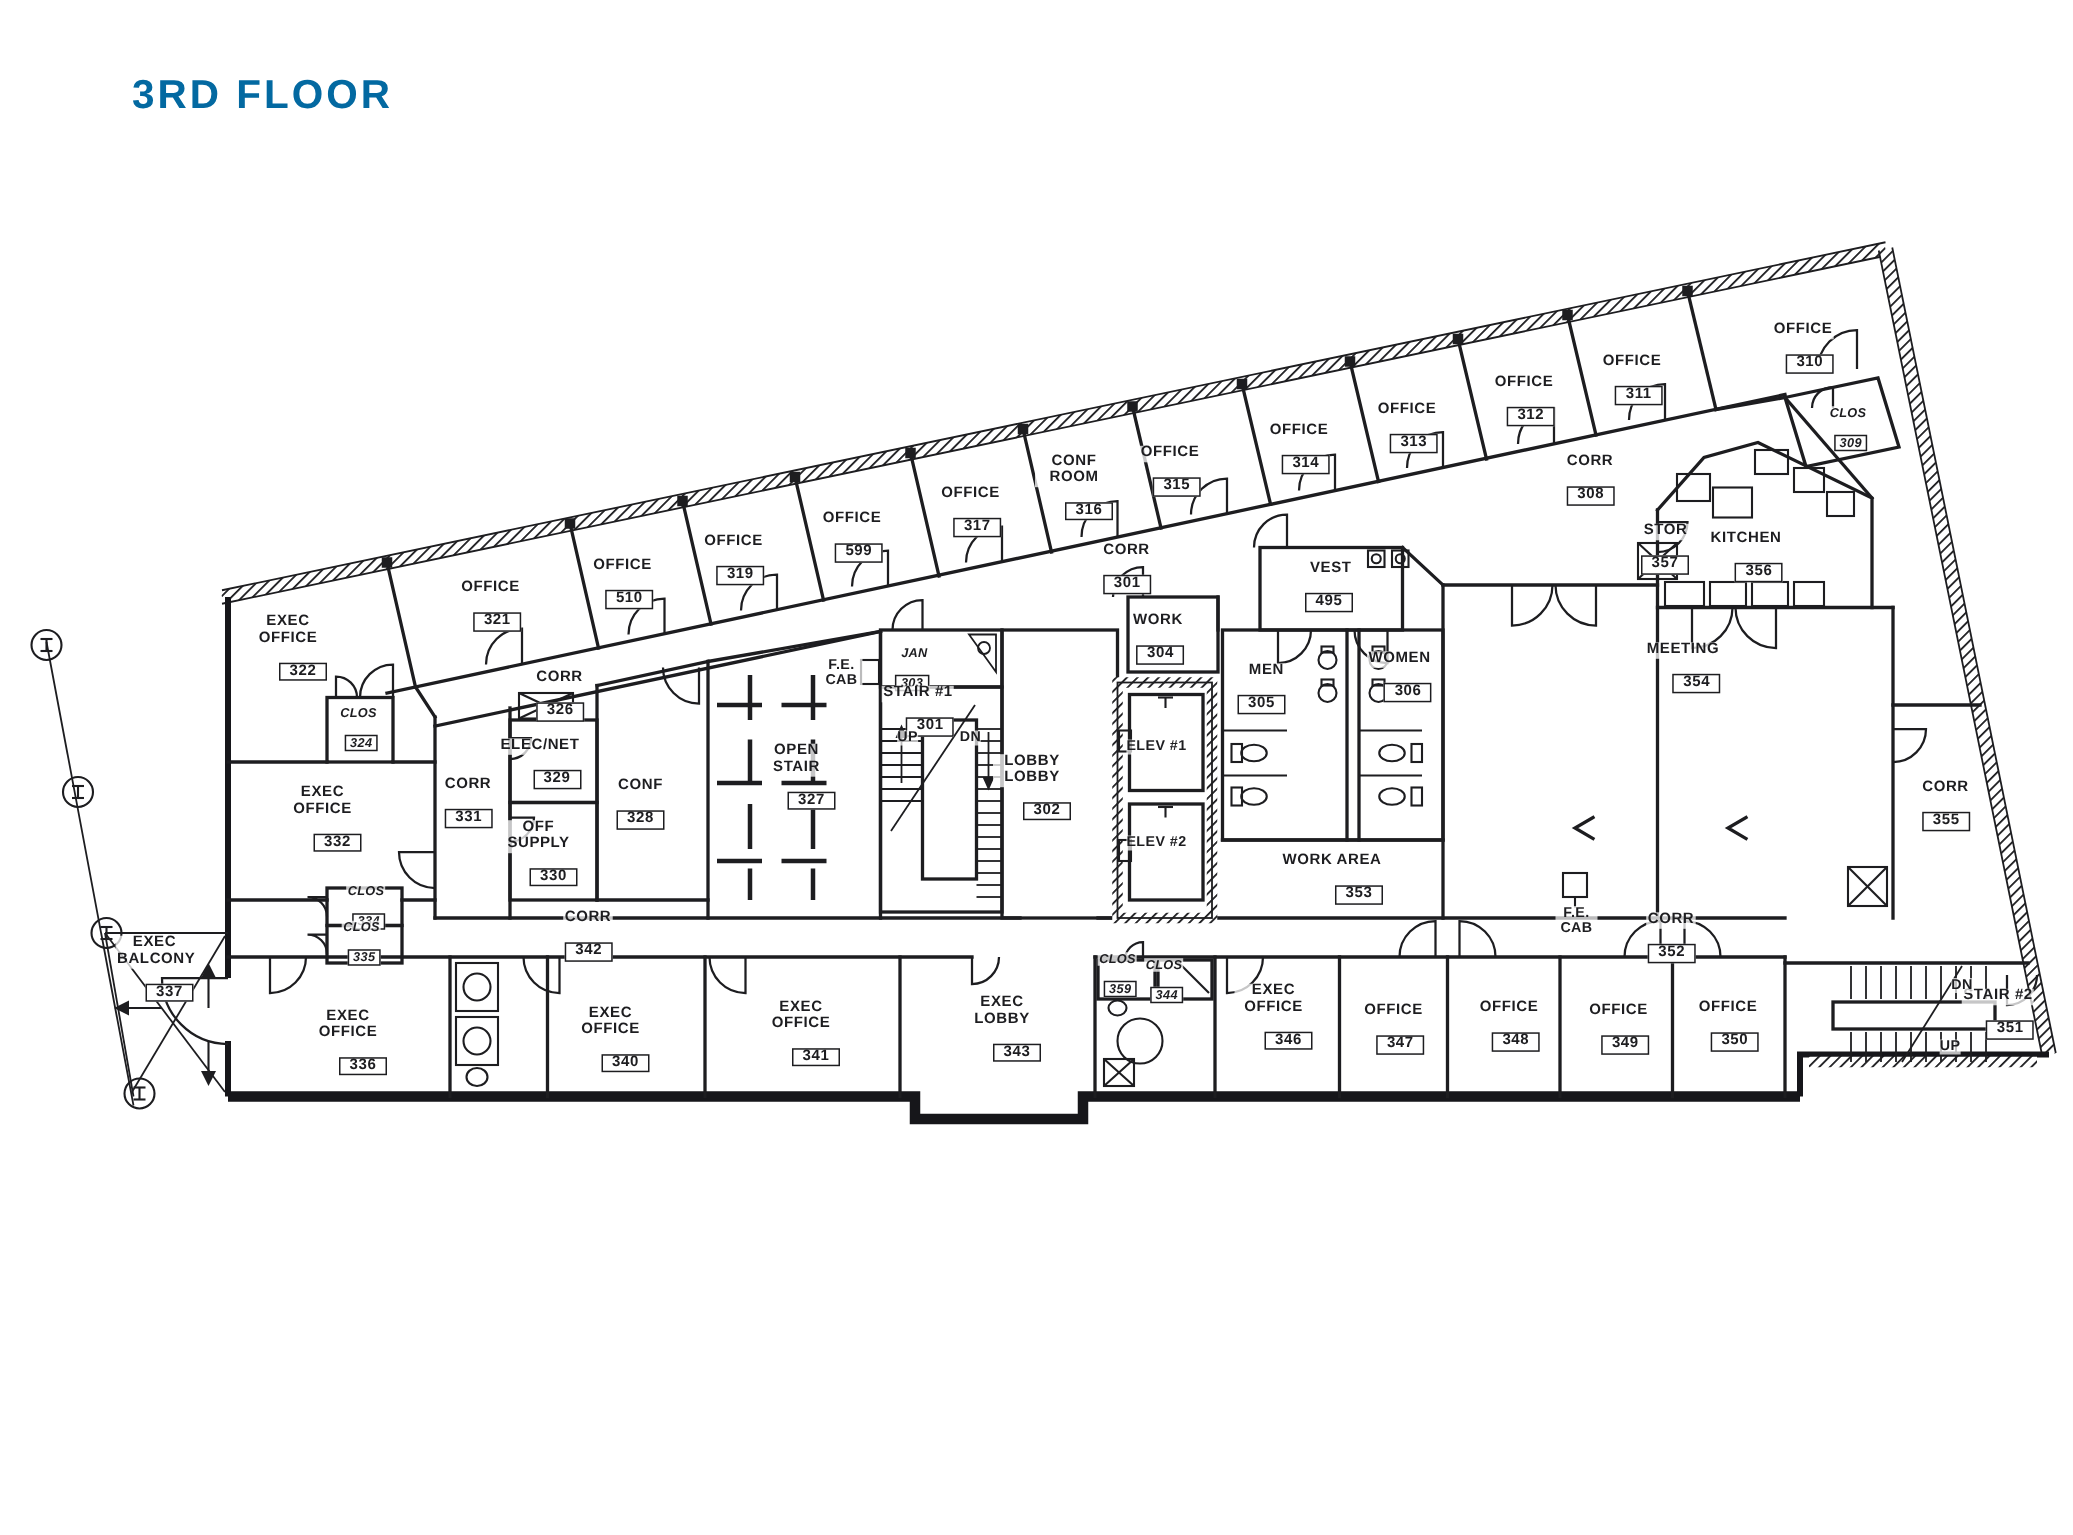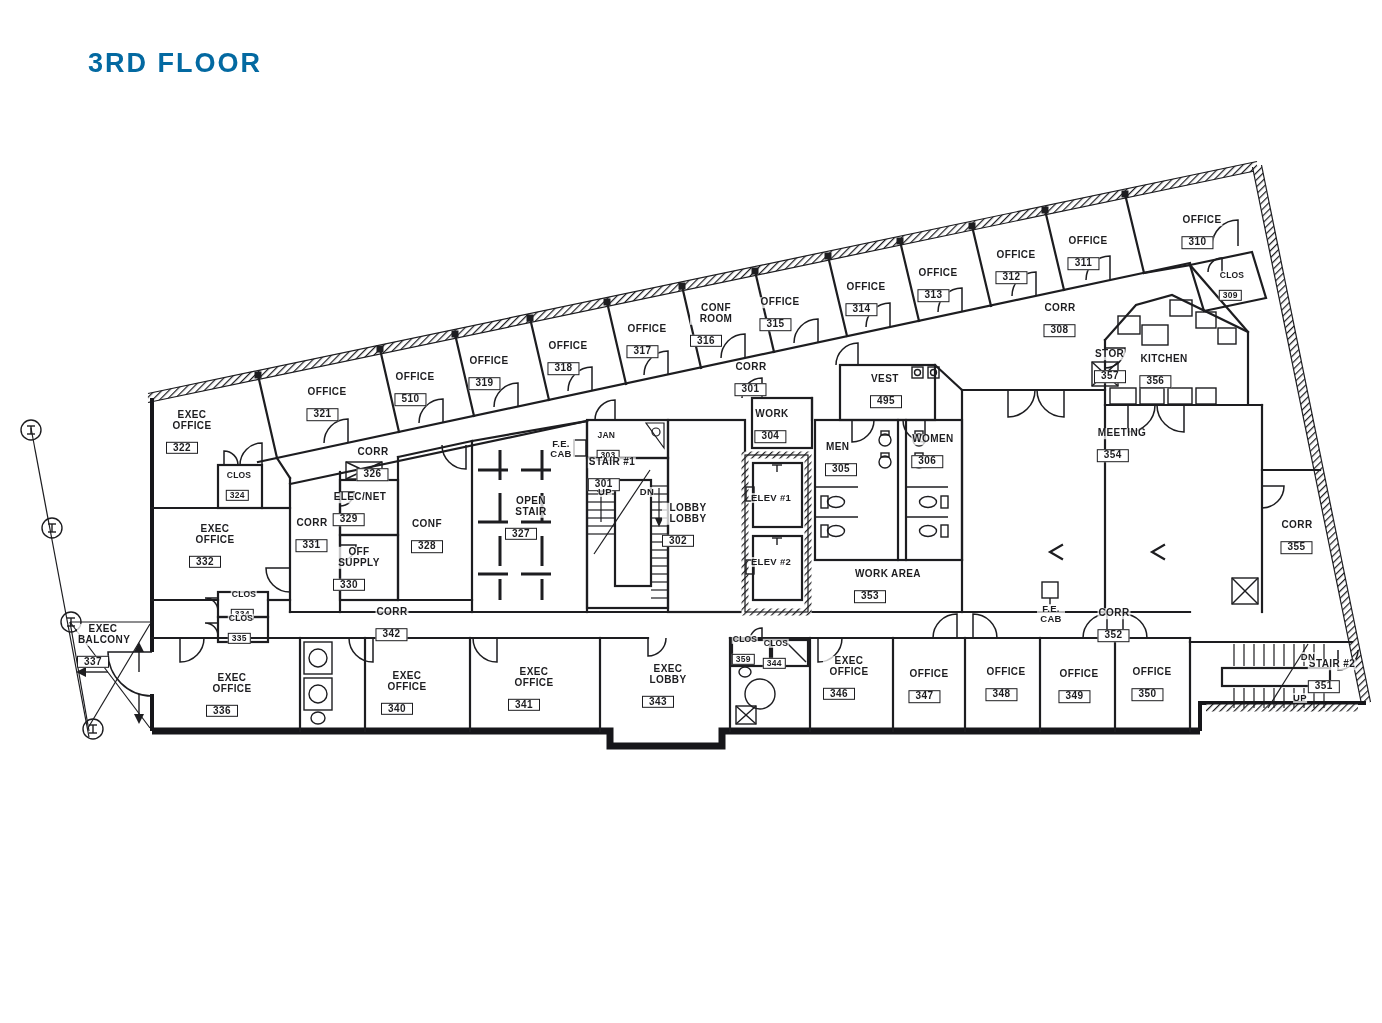--- a/index.html
+++ b/index.html
@@ -12,26 +12,26 @@
   .thin{stroke:#1d1d20;fill:none;stroke-width:1.2;}
   .thk{stroke:#16161a;fill:none;stroke-width:7;}
   .mid{stroke:#16161a;fill:none;stroke-width:4;}
   .hat{stroke:url(#hatch);fill:none;stroke-width:9;}
   .hat7{stroke:url(#hatch);fill:none;stroke-width:7;}
   .arc{stroke:#1d1d20;fill:none;stroke-width:1.5;}
   .fx{stroke:#1d1d20;fill:none;stroke-width:1.4;}
   .blk{fill:#1d1d20;stroke:none;}
   .dash{stroke:#1d1d20;fill:none;stroke-width:3;stroke-dasharray:30 13;}
   .lbl{position:absolute;transform:translate(-50%,-50%);display:flex;flex-direction:column;
-       align-items:flex-start;gap:10px;font-size:10px;font-weight:bold;letter-spacing:.4px;
+       align-items:flex-end;gap:10px;font-size:10px;font-weight:bold;letter-spacing:.4px;
        text-align:center;line-height:1.08;white-space:nowrap;z-index:3;}
   .lbl .lname{background:rgba(255,255,255,.75);padding:0 1px;}
   .lbl.two .lname{width:50px;white-space:normal;}
   .lbl .lnum{border:1.6px solid #1d1d20;padding:0 5px;background:#fff;min-width:20px;}
-  .lbl.sm{font-size:8.5px;letter-spacing:.2px;}
+  .lbl.sm{font-size:8.5px;letter-spacing:.2px;font-style:italic;}
   .lbl.sm .lnum{padding:0 3px;border-width:1.3px;min-width:14px;}
   .ann{position:absolute;transform:translate(-50%,-50%);font-size:9.5px;font-weight:bold;
        letter-spacing:.3px;text-align:center;line-height:1.05;white-space:nowrap;z-index:3;
        background:rgba(255,255,255,.7);}
   .ann.wrap{width:28px;white-space:normal;}
 </style>
 </head>
 <body>
 
 <div class="canvas">
@@ -413,21 +413,21 @@
   <div class="lbl two" style="left:716px;top:325px">
       <span class="lname">CONF ROOM</span>
       <span class="lnum">316</span>
     </div>
   <div class="lbl" style="left:647px;top:341px">
       <span class="lname">OFFICE</span>
       <span class="lnum">317</span>
     </div>
   <div class="lbl" style="left:568px;top:358px">
       <span class="lname">OFFICE</span>
-      <span class="lnum">318</span>
+      <span class="lnum">599</span>
     </div>
   <div class="lbl" style="left:489px;top:373px">
       <span class="lname">OFFICE</span>
       <span class="lnum">319</span>
     </div>
   <div class="lbl" style="left:415px;top:389px">
       <span class="lname">OFFICE</span>
       <span class="lnum">510</span>
     </div>
   <div class="lbl" style="left:327px;top:404px">

